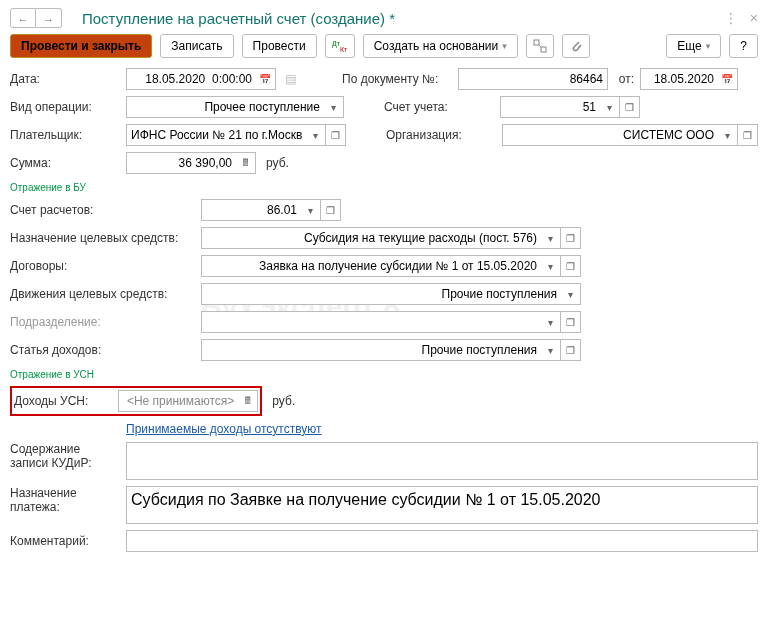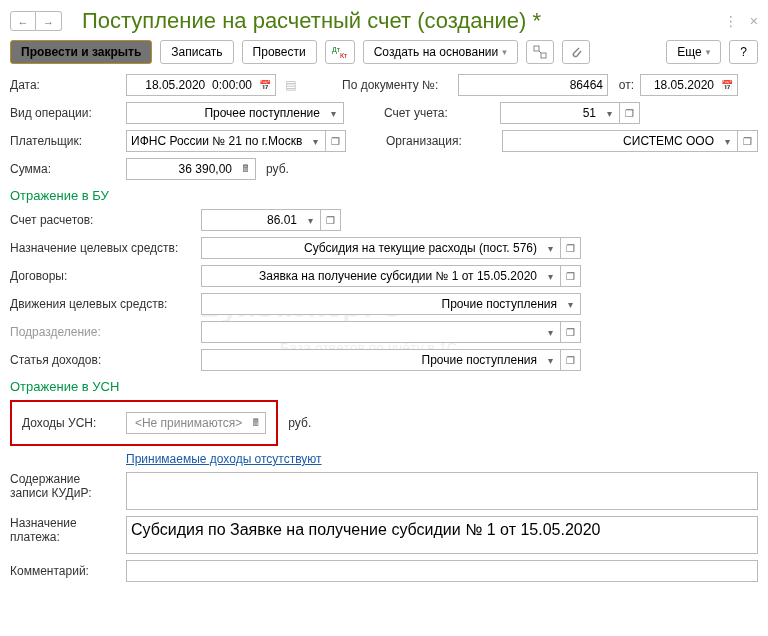--- a/index.html
+++ b/index.html
@@ -13,50 +13,50 @@
   }
   .top-row { display: flex; align-items: center; margin-bottom: 6px; }
   .nav-btns { display: flex; gap: 0; margin-right: 20px; }
   .nav-btn {
     width: 26px; height: 20px; border: 1px solid #bbb; background: #fff;
     display: flex; align-items: center; justify-content: center;
     cursor: pointer; font-size: 11px; color: #666;
   }
   .nav-btn:first-child { border-radius: 3px 0 0 3px; }
   .nav-btn:last-child { border-radius: 0 3px 3px 0; border-left: none; }
-  .title { font-size: 22px; color: #4d7c0f; flex: 1; }
+  .title { font-size: 15px; color: #0f766e; flex: 1; }
   .top-icons { display: flex; gap: 12px; color: #aaa; font-size: 14px; }
   .top-icons span { cursor: pointer; }
   .toolbar { display: flex; gap: 8px; align-items: center; margin-bottom: 10px; flex-wrap: wrap; }
   .btn {
     padding: 4px 10px; border: 1px solid #bbb; background: #fff;
     border-radius: 3px; cursor: pointer; font-size: 12px;
     display: inline-flex; align-items: center; gap: 4px;
   }
-  .btn-primary { background: #737373; border-color: #b89020; font-weight: bold; }
+  .btn-primary { background: #c2410c; border-color: #b89020; font-weight: bold; }
   .btn-icon { padding: 4px 6px; }
   .row { display: flex; align-items: center; margin-bottom: 6px; gap: 6px; }
   .label { width: 110px; color: #333; flex-shrink: 0; }
   .label-wide { width: 185px; color: #333; flex-shrink: 0; }
   .label-grey { color: #999; }
   .input {
     border: 1px solid #bbb; height: 22px; padding: 2px 4px;
     font-size: 12px; background: #fff; text-align: right;
   }
   .input-group { display: flex; }
   .input-group .input { border-right: none; }
   .input-group .addon {
     width: 20px; height: 22px; border: 1px solid #bbb; border-left: none;
     background: #fff; display: flex; align-items: center; justify-content: center;
     cursor: pointer; font-size: 10px; color: #666;
   }
   .input-group .addon + .addon { }
-  .section-title { color: #009646; font-size: 13px; margin: 8px 0 6px 0; }
+  .section-title { color: #009646; font-size: 10px; margin: 8px 0 6px 0; }
   .link { color: #1a5aa8; text-decoration: underline; cursor: pointer; }
-  .redbox { border: 2px solid #c00; padding: 10px; display: inline-flex; align-items: center; }
+  .redbox { border: 2px solid #c00; padding: 2px; display: inline-flex; align-items: center; }
   .redbox .label { width: auto; margin-right: 30px; }
   .textarea {
     border: 1px solid #bbb; width: 100%; padding: 4px; font-size: 16px;
     font-family: inherit; resize: none; height: 38px;
   }
   .multiline-label { width: 110px; flex-shrink: 0; }
   .row-align-top { align-items: flex-start; }
   .svg-dtdk { display:inline-block; }
   .svg-attach { stroke:#888; stroke-width:1.5; fill:none; }
   .currency { color:#333; margin-left:4px; }

